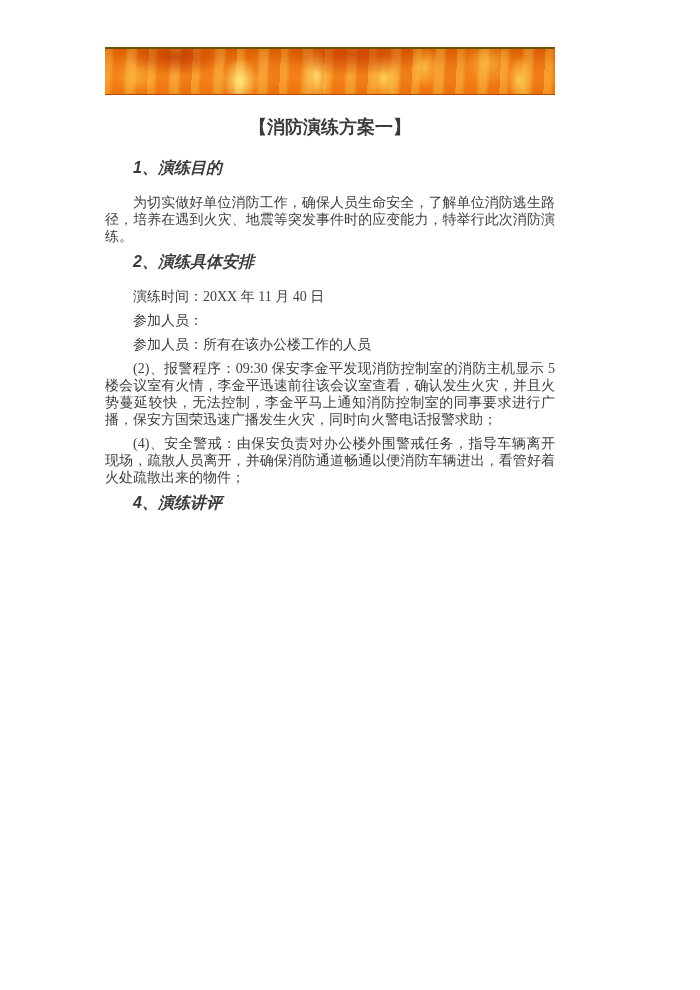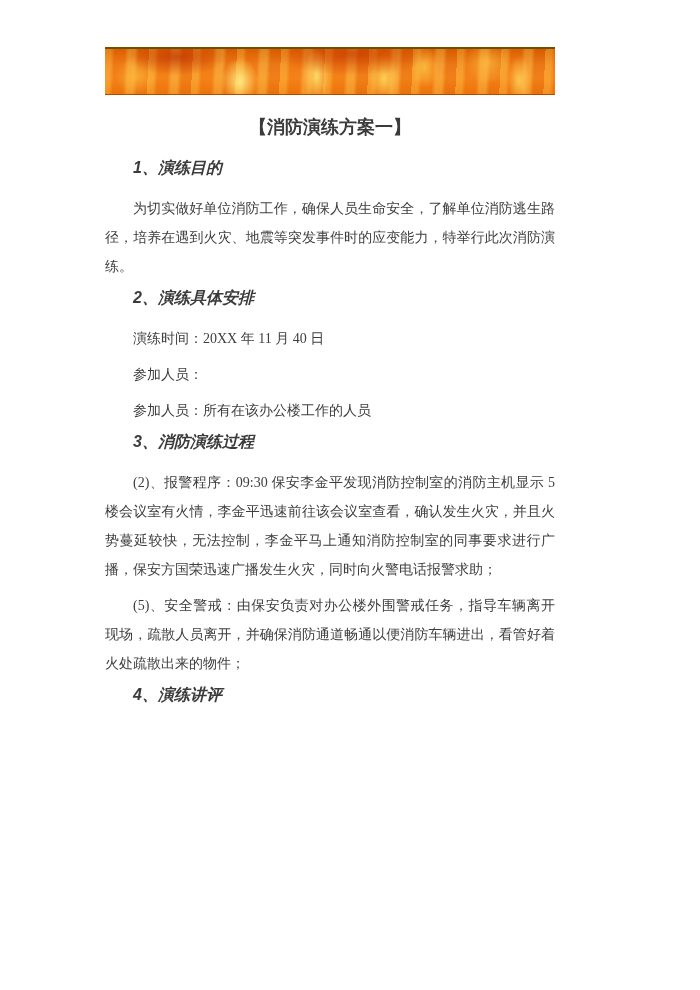--- a/index.html
+++ b/index.html
@@ -44,21 +44,21 @@
     margin:2px 0 16px 0;
     font-family:"Liberation Sans","DejaVu Sans",sans-serif;
     font-weight:bold;
     font-size:16px;line-height:20px;
     color:var(--heading,#3b3b3b);
     text-indent:28px;
     font-style:italic;
   }
   p.para{
     margin:0 0 7px 0;
-    font-size:14px;line-height:29px;
+    font-size:14px;line-height:17px;
     text-align:justify;
     text-indent:28px;
   }
   section{display:block;}
 </style>
 </head>
 <body>
 
 <div class="page">
 
@@ -72,22 +72,21 @@
   </section>
 
   <section>
     <h2 class="heading">2、演练具体安排</h2>
     <p class="para">演练时间：20XX 年 11 月 40 日</p>
     <p class="para">参加人员：</p>
     <p class="para">参加人员：所有在该办公楼工作的人员</p>
   </section>
 
   <section>
-    <h2 class="heading">3、消防演练过程</h2>
     <p class="para">(2)、报警程序：09:30 保安李金平发现消防控制室的消防主机显示 5 楼会议室有火情，李金平迅速前往该会议室查看，确认发生火灾，并且火势蔓延较快，无法控制，李金平马上通知消防控制室的同事要求进行广播，保安方国荣迅速广播发生火灾，同时向火警电话报警求助；</p>
-    <p class="para">(5)、安全警戒：由保安负责对办公楼外围警戒任务，指导车辆离开现场，疏散人员离开，并确保消防通道畅通以便消防车辆进出，看管好着火处疏散出来的物件；</p>
+    <p class="para">(4)、安全警戒：由保安负责对办公楼外围警戒任务，指导车辆离开现场，疏散人员离开，并确保消防通道畅通以便消防车辆进出，看管好着火处疏散出来的物件；</p>
   </section>
 
   <section>
     <h2 class="heading">4、演练讲评</h2>
   </section>
 
 </div>
 
 </body></html>

